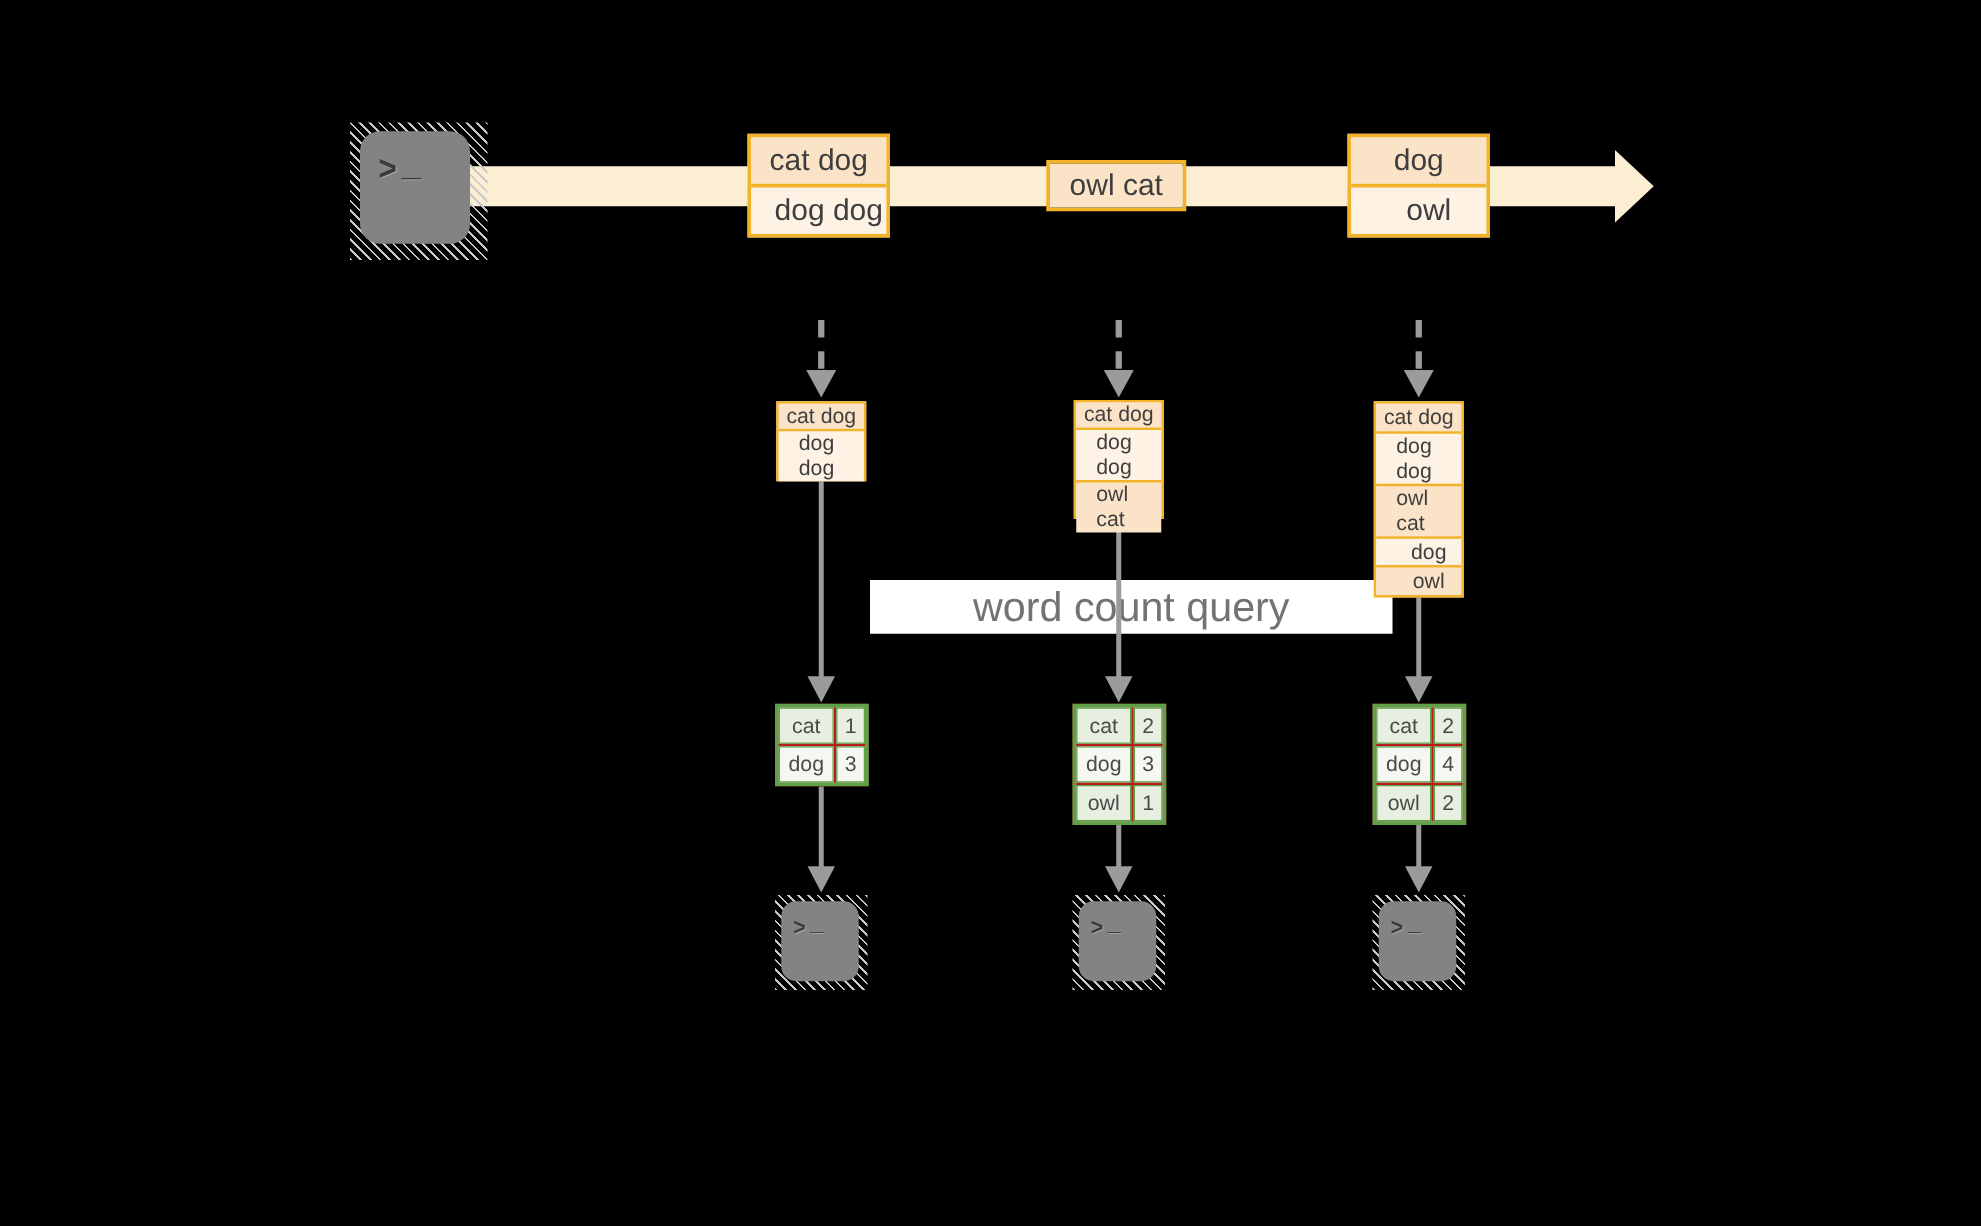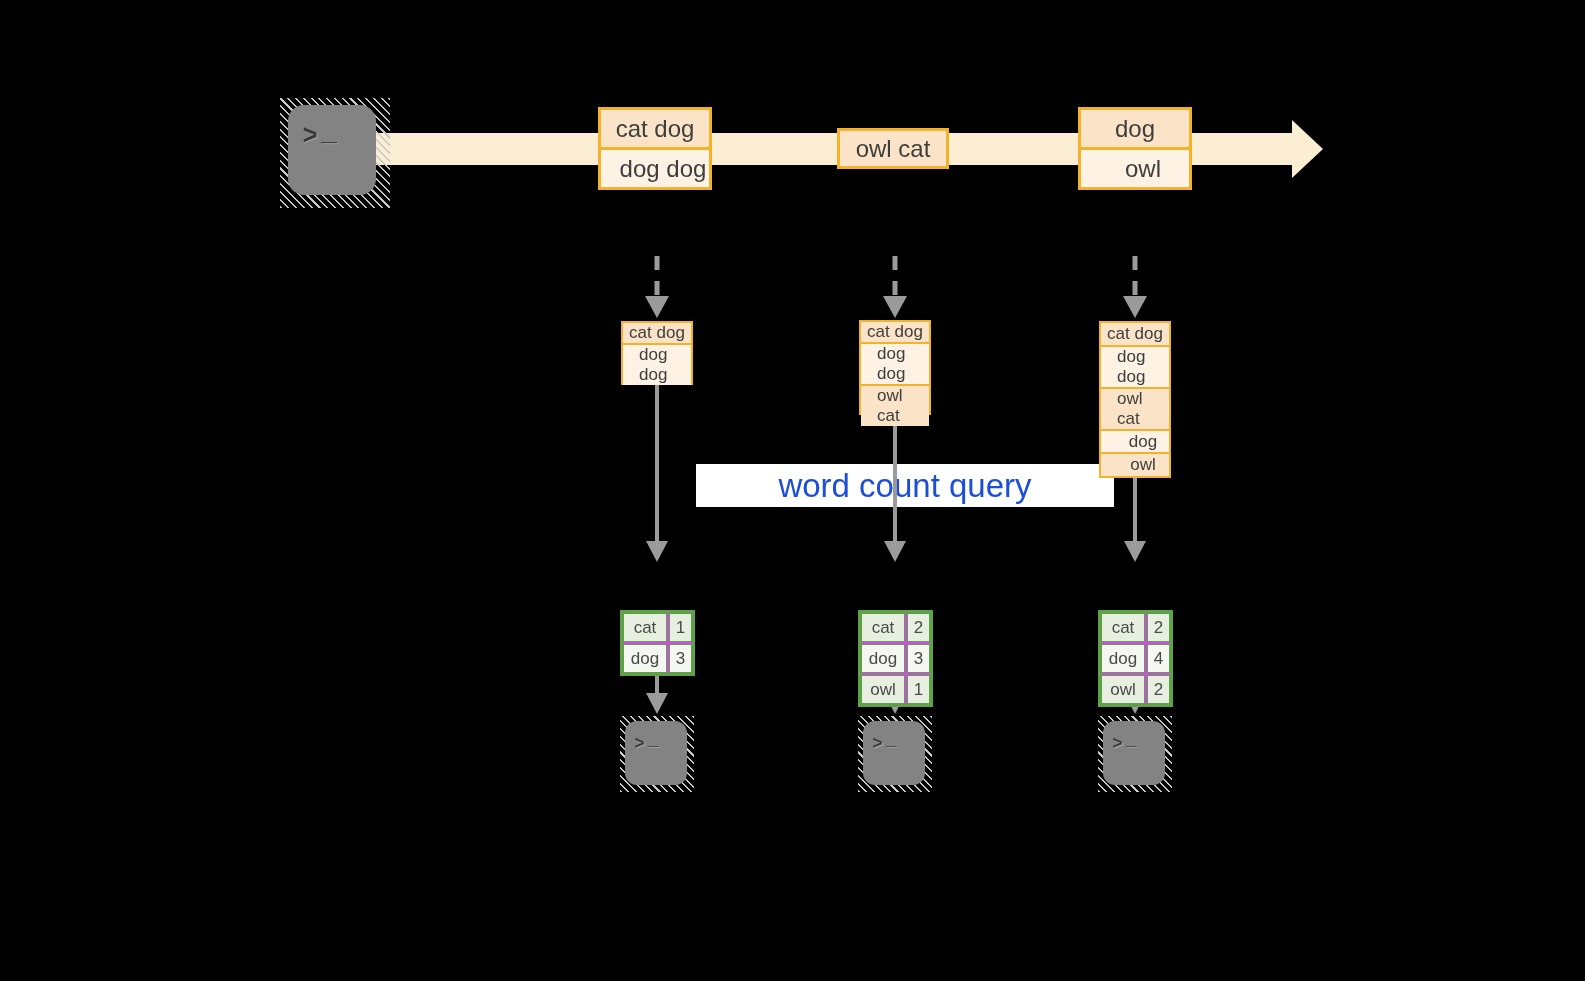--- a/index.html
+++ b/index.html
@@ -28,35 +28,35 @@
               color:#3E3E3E;flex:1;}
   .obox .orow + .orow{border-top:3px solid #F2B32B;padding-left:16px;}
   .obox.small{border-width:2px;}
   .obox.small .orow + .orow{border-top-width:2px;}
   .orow.peach{background:#FBE3C8;}
   .orow.cream{background:#FDF2E3;}
   .obox.big .orow{font-size:24px;}
   .obox.small .orow{font-size:17px;}
 
   
-  .gtable{position:absolute;border:3px solid #5FA149;background:#d946ef;z-index:3;
+  .gtable{position:absolute;border:3px solid #5FA149;background:#b91c1c;z-index:3;
           display:grid;grid-template-columns:44px 23px;gap:2px;grid-auto-rows:29px;
-          box-sizing:content-box;margin-top:47px;}
+          box-sizing:content-box;}
   .gcell{display:flex;align-items:center;justify-content:center;font-size:17px;
          color:#4A4A4A;border:1px solid #5FA149;box-sizing:border-box;}
   .g-a{background:#E7F0E0;}
   .g-b{background:#F4F8F1;}
 
   
   .arrow{position:absolute;z-index:2;}
 
   
   .banner{position:absolute;left:696px;top:464px;width:418px;height:43px;background:#ffffff;
           z-index:1;display:flex;align-items:center;justify-content:center;
-          font-size:33px;color:#1d4ed8;}
+          font-size:33px;color:#737373;}
 </style>
 </head>
 <body>
 
 <div class="stage">
 
   <div class="band" style="left:374px;top:133px;width:918px;height:32px;"></div>
   <div class="bandhead" style="left:1292px;top:120px;"></div>
 
   <div class="hatch" style="left:280px;top:98px;width:110px;height:110px;"></div>

